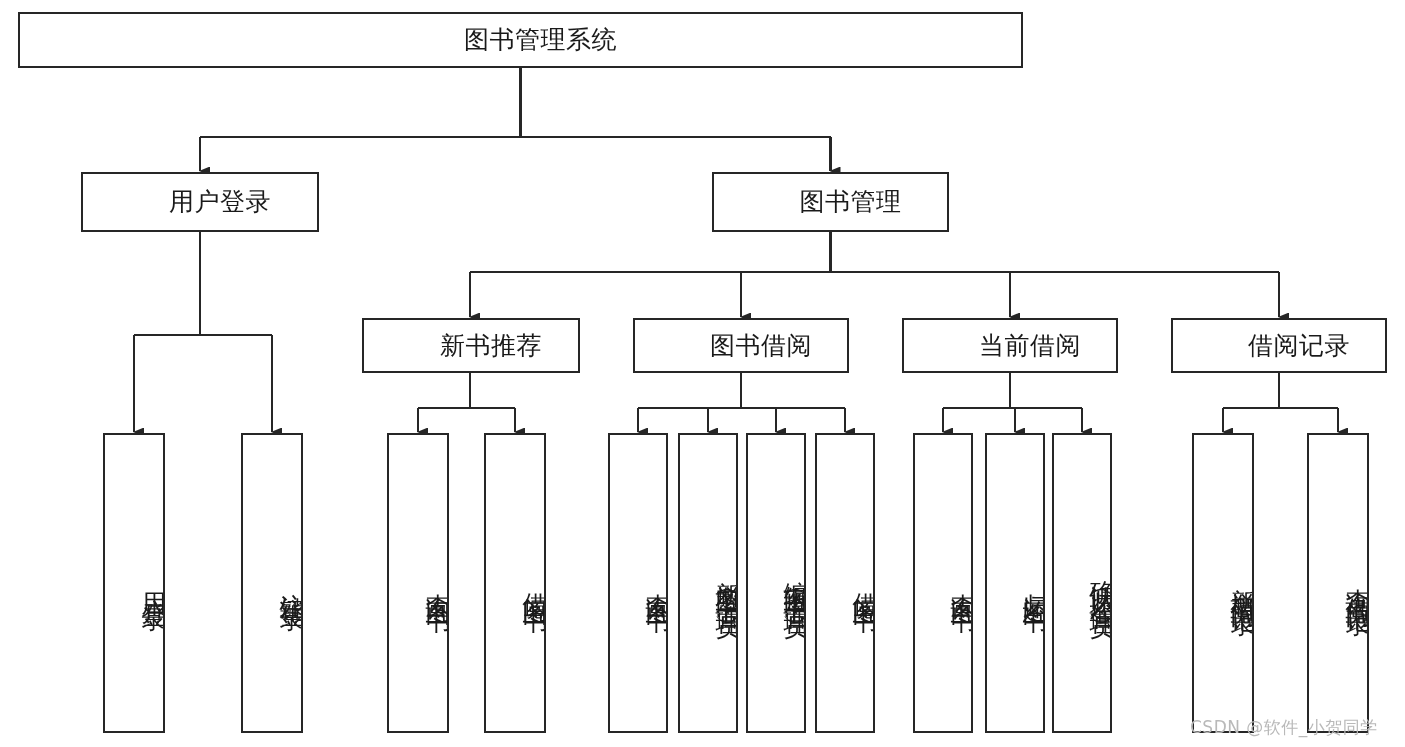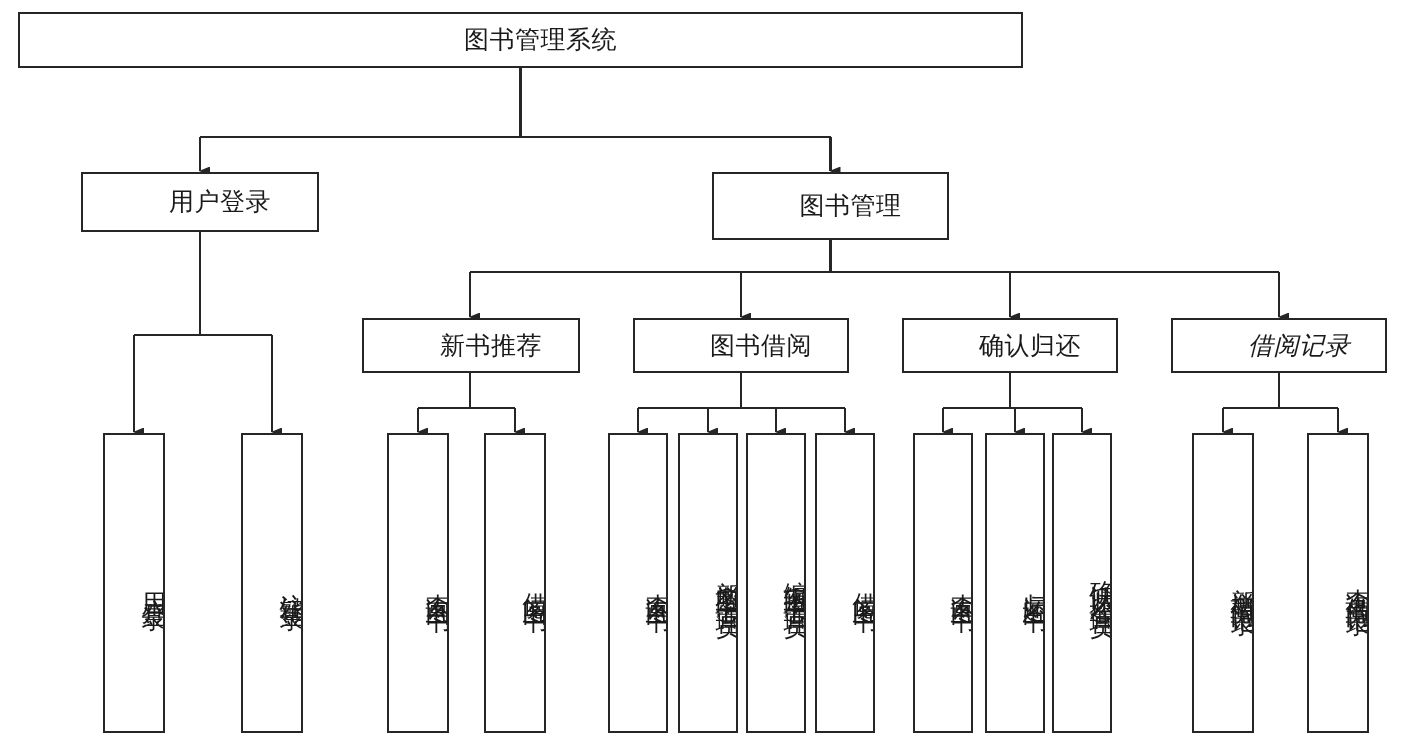--- a/index.html
+++ b/index.html
@@ -112,33 +112,33 @@
         <line x1="1338" y1="408" x2="1338" y2="432" stroke="#262626" stroke-width="2.5" shape-rendering="crispEdges" marker-end="url(#arrowhead)"></line>
       </g>
   </svg>
   <div id="node-layer">
       <div class="node-box" style="left: 18px; top: 12px; width: 1005px; height: 56px;">
         <span class="node-label-h">图书管理系统</span>
       </div>
       <div class="node-box" style="left: 81px; top: 172px; width: 238px; height: 60px;">
         <span class="node-label-h">用户登录</span>
       </div>
-      <div class="node-box" style="left: 712px; top: 172px; width: 237px; height: 68px;">
+      <div class="node-box" style="left: 712px; top: 172px; width: 237px; height: 60px;">
         <span class="node-label-h">图书管理</span>
       </div>
       <div class="node-box" style="left: 362px; top: 318px; width: 218px; height: 55px;">
         <span class="node-label-h">新书推荐</span>
       </div>
       <div class="node-box" style="left: 633px; top: 318px; width: 216px; height: 55px; text-align: right;">
         <span class="node-label-h">图书借阅</span>
       </div>
       <div class="node-box" style="left: 902px; top: 318px; width: 216px; height: 55px;">
-        <span class="node-label-h">确认归还</span>
+        <span class="node-label-h">当前借阅</span>
       </div>
-      <div class="node-box" style="left: 1171px; top: 318px; width: 216px; height: 55px; font-style: italic;">
+      <div class="node-box" style="left: 1171px; top: 318px; width: 216px; height: 55px;">
         <span class="node-label-h">借阅记录</span>
       </div>
       <div class="node-box" style="left: 103px; top: 433px; width: 62px; height: 300px;">
         <span class="node-label-v">用户登录</span>
       </div>
       <div class="node-box" style="left: 241px; top: 433px; width: 62px; height: 300px;">
         <span class="node-label-v">注销登录</span>
       </div>
       <div class="node-box" style="left: 387px; top: 433px; width: 62px; height: 300px;">
         <span class="node-label-v">查询图书</span>
@@ -167,13 +167,14 @@
       <div class="node-box" style="left: 1052px; top: 433px; width: 60px; height: 300px;">
         <span class="node-label-v">确认归还（管理员）</span>
       </div>
       <div class="node-box" style="left: 1192px; top: 433px; width: 62px; height: 300px;">
         <span class="node-label-v">新增借阅记录</span>
       </div>
       <div class="node-box" style="left: 1307px; top: 433px; width: 62px; height: 300px;">
         <span class="node-label-v">查询借阅记录</span>
       </div>
     </div>
+  <div class="watermark" style="left: 1190px; top: 716px; color: rgb(185, 185, 185);">CSDN @软件_小贺同学</div>
 </div>
 
 </body></html>

